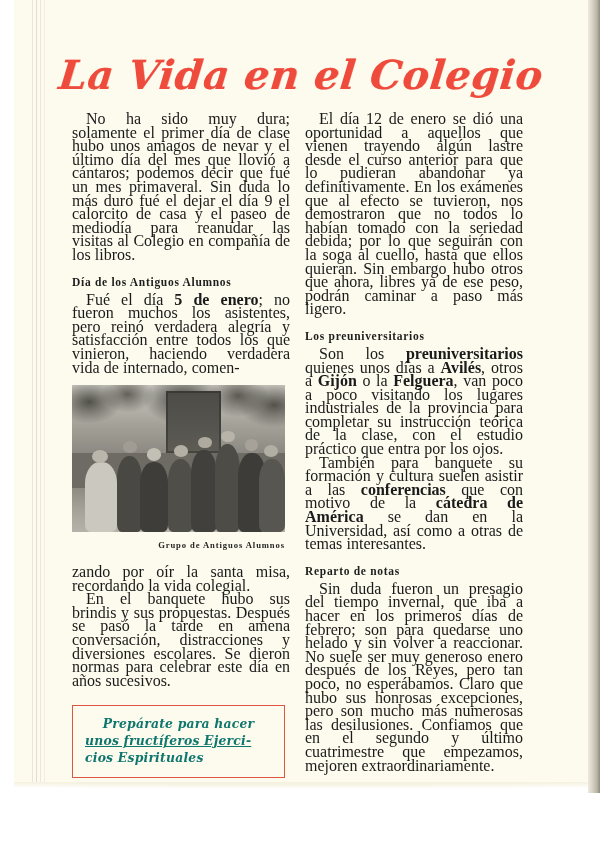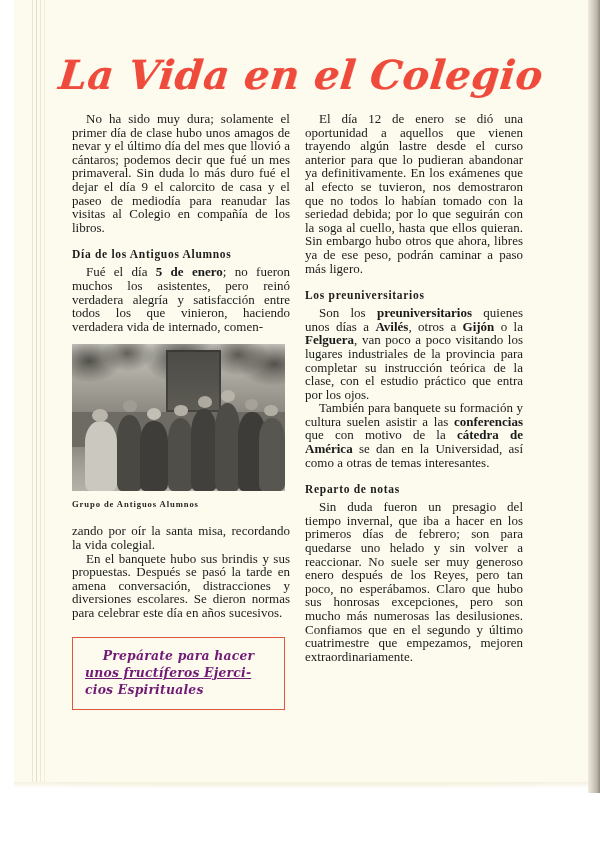--- a/index.html
+++ b/index.html
@@ -103,21 +103,21 @@
   }
   h2.sec-head.caps {
     font-size: 12px;
     letter-spacing: 1.1px;
   }
   .sec-head-gap { height: 13px; }
 
   p.body-par {
     margin: 0;
     font-family: "Liberation Serif", serif;
-    font-size: 13px;
+    font-size: 16px;
     line-height: 13.6px;
     color: #1a1a1a;
     text-align: justify;
     text-indent: 14px;
     word-spacing: 0.2px;
     -webkit-hyphens: none;
     hyphens: none;
   }
   p.body-par.noind { text-indent: 0; }
   p.body-par b { font-weight: bold; }
@@ -165,21 +165,21 @@
     position: absolute;
     border-radius: 46% 46% 18% 18% / 30% 30% 10% 10%;
   }
   .photo .head {
     position: absolute;
     border-radius: 50%;
   }
   .ph-cap {
     margin-top: 8px;
     width: 213px;
-    text-align: left;
+    text-align: right;
     font-family: "Liberation Serif", serif;
     font-weight: bold;
     font-size: 8.6px;
     letter-spacing: 0.9px;
     color: #262626;
   }
 
   
   .callout {
     margin-top: 18px;
@@ -187,21 +187,21 @@
     border: 1.3px solid #e05442;
     padding: 9px 6px 11px 6px;
     background: #fdfbee;
   }
   .callout-line {
     font-family: "DejaVu Serif", serif;
     font-style: italic;
     font-weight: bold;
     font-size: 12.4px;
     line-height: 17px;
-    color: #701a75;
+    color: #0f766e;
     text-align: center;
     letter-spacing: 0.2px;
   }
   .callout-line.l2 { text-align: left; padding-left: 6px; text-decoration: underline; }
   .callout-line.l3 { text-align: left; padding-left: 6px; }
   .spacer-md { height: 15px; }
 </style>
 </head>
 <body>
 

